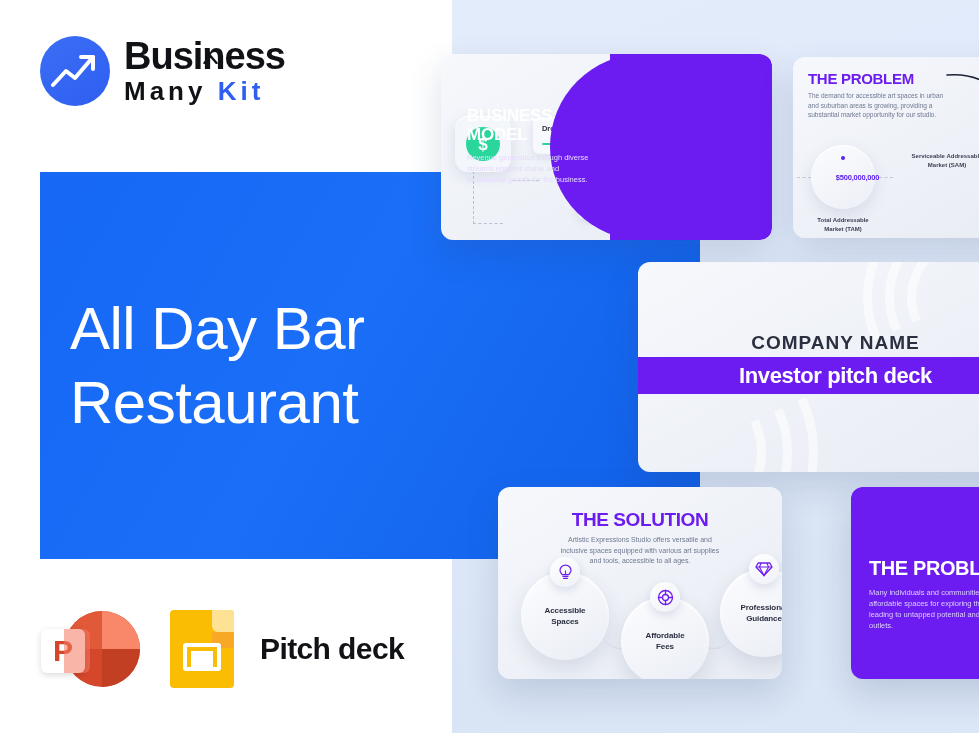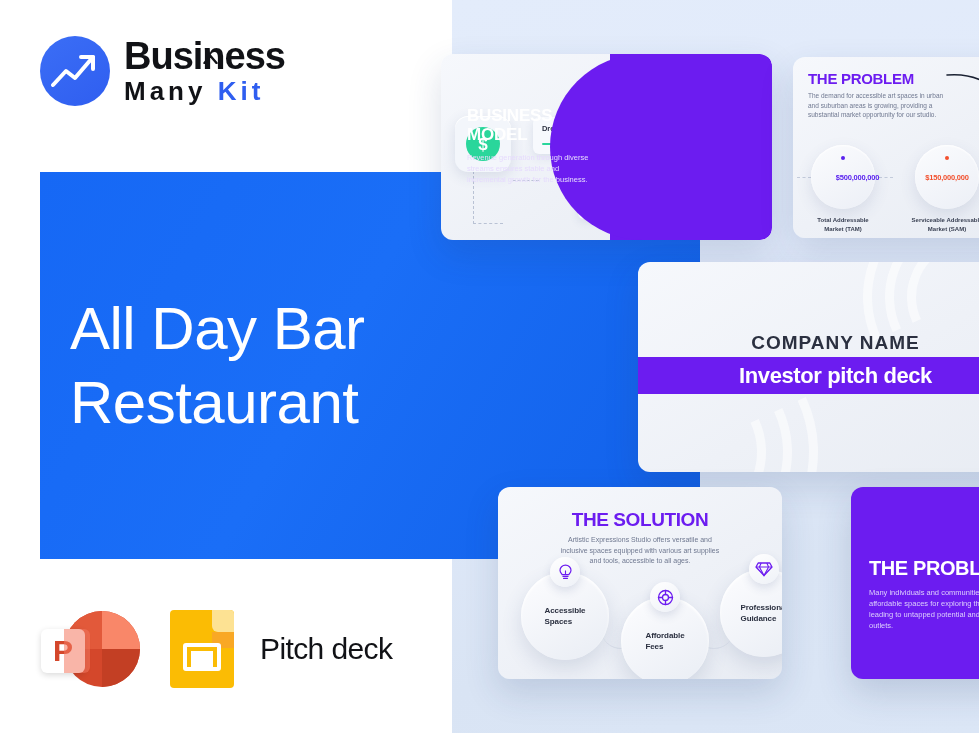--- a/index.html
+++ b/index.html
@@ -84,21 +84,21 @@
     background:#f9a825; border-radius:0 0 0 6px;
   }
   .slides-rect {
     position:absolute; left:13px; top:33px; width:38px; height:28px;
     border:4px solid #ffffff; border-radius:3px; background:transparent;
   }
   .slides-rect-in {
     position:absolute; left:4px; top:4px; right:4px; bottom:0; background:#ffffff;
   }
   #badges-label {
-    margin-left:26px; font-size:30px; font-weight:normal; color:#111216;
+    margin-left:26px; font-size:30px; font-weight:bold; color:#111216;
     letter-spacing:-0.6px; white-space:nowrap;
   }
 
   
   .slide {
     position:absolute; border-radius:12px; overflow:hidden;
     background:linear-gradient(150deg,#f6f8fc 0%,#eef1f7 55%,#e8ecf3 100%);
     box-shadow:0 14px 34px rgba(40,60,110,.16);
   }
 
@@ -208,21 +208,21 @@
   }
   #solution-body {
     position:absolute; left:60px; right:60px; top:48px; text-align:center;
     color:#6f7890; font-size:7px; line-height:10.5px;
   }
   .sol-node { position:absolute; }
   .sol-bubble {
     position:relative; width:88px; height:88px; border-radius:50%;
     background:linear-gradient(150deg,#fdfdff,#e9edf4);
     box-shadow:0 8px 20px rgba(60,80,130,.15), inset 0 2px 3px #fff;
-    display:flex; align-items:center; justify-content:center; text-align:left;
+    display:flex; align-items:center; justify-content:center; text-align:center;
   }
   .sol-label {
     font-size:8px; font-weight:bold; color:#2b3040; line-height:11px;
     white-space:pre-line; letter-spacing:-0.1px;
   }
   .sol-icon {
     position:absolute; left:50%; margin-left:-15px; top:-15px;
     width:30px; height:30px; border-radius:50%;
     background:linear-gradient(150deg,#ffffff,#eef1f7);
     box-shadow:0 4px 10px rgba(60,80,130,.16);
@@ -330,24 +330,20 @@
   <div class="tam-group" id="tam-1">
     <div class="tam-circle">
       <span class="tam-dot" style="background:#5a22ef;"></span>
       <span class="tam-value" style="color:#5a22ef;margin-left:29px;">$500,000,000</span>
     </div>
     <div class="tam-caption" style="white-space:pre-line;">Total Addressable
 Market (TAM)</div>
   </div>
 
   <div class="tam-group" id="tam-2">
-    <div class="tam-circle">
-      <span class="tam-dot" style="background:#f2502e;"></span>
-      <span class="tam-value" style="color:#f2502e;">$150,000,000</span>
-    </div>
     <div class="tam-caption" style="white-space:pre-line;">Serviceable Addressable
 Market (SAM)</div>
   </div>
 </div>
 
 <div class="slide" id="slide-company">
   <div id="company-deco-tr">
     <div class="deco-arc" style="left:0;   top:0;   width:210px; height:210px; transform:rotate(20deg);"></div>
     <div class="deco-arc" style="left:22px; top:22px; width:166px; height:166px; transform:rotate(20deg);"></div>
     <div class="deco-arc" style="left:44px; top:44px; width:122px; height:122px; transform:rotate(20deg);"></div>

